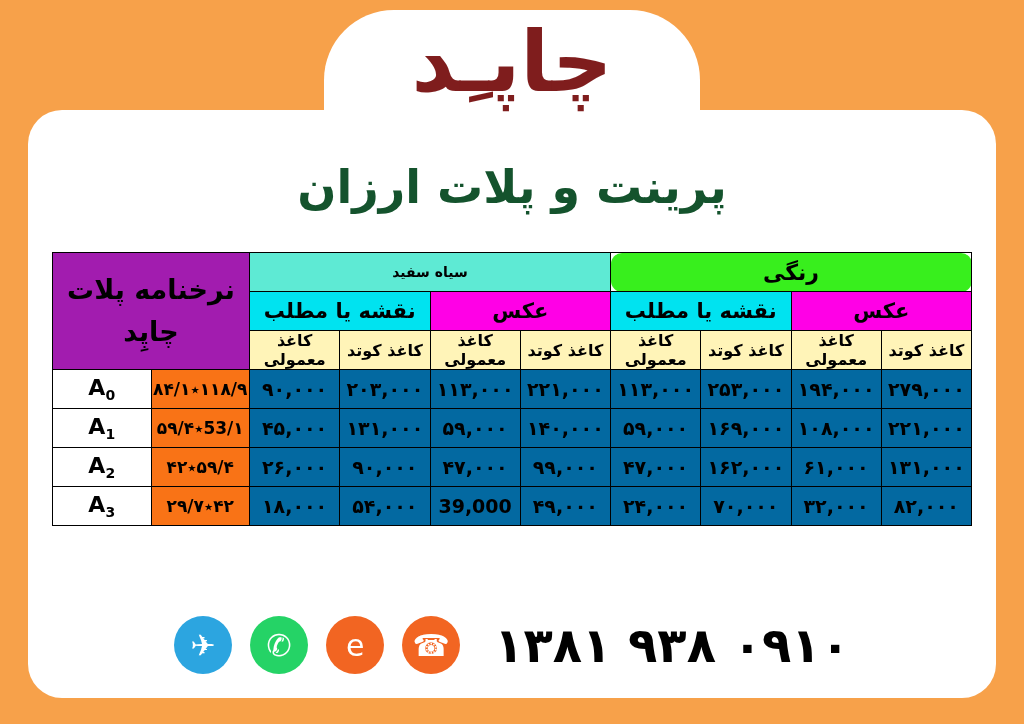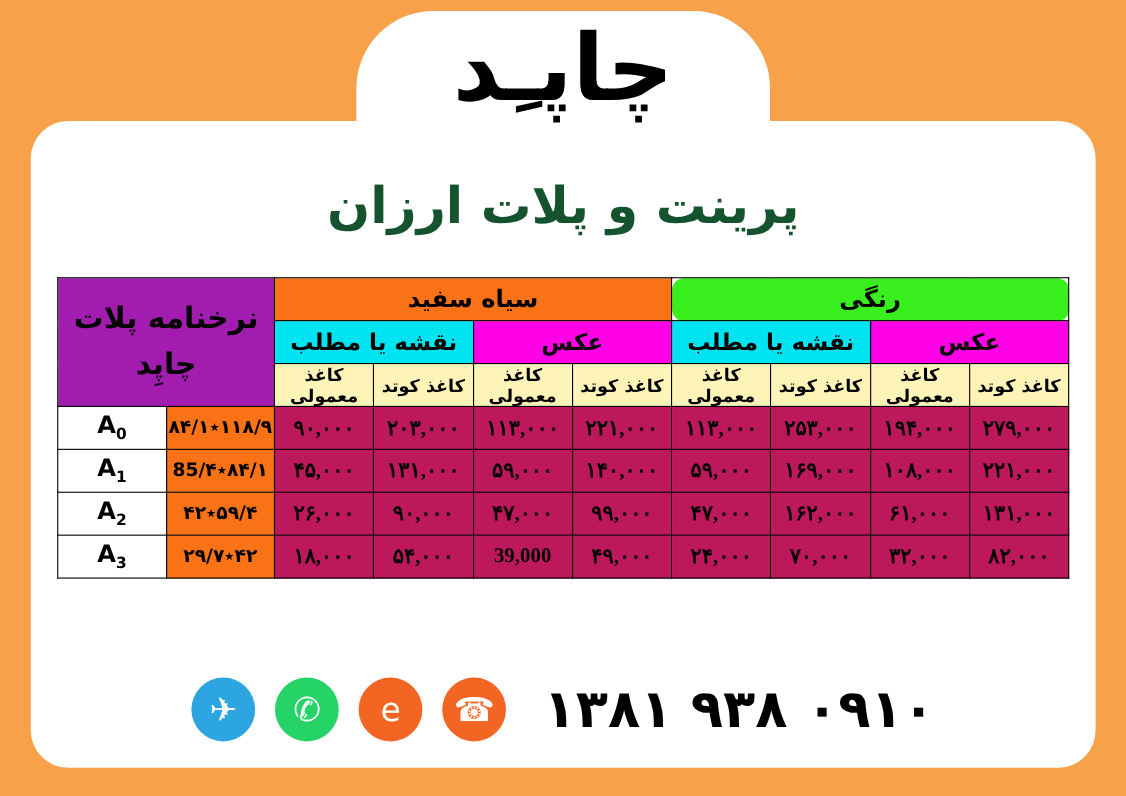--- a/index.html
+++ b/index.html
@@ -24,21 +24,21 @@
     left:324px;top:10px;
     width:376px;height:118px;
     background:#ffffff;
     border-radius:70px 70px 0 0;
   }
   .logo{
     position:absolute;
     left:324px;top:8px;
     width:376px;height:108px;
     display:flex;align-items:center;justify-content:center;
-    color:#000000;
+    color:#7f1d1d;
     font-size:84px;
     font-weight:bold;
     letter-spacing:-1px;
     line-height:1;
     z-index:5;
   }
   .subtitle{
     position:absolute;
     left:0;top:160px;width:100%;
     text-align:center;
@@ -68,28 +68,28 @@
     color:#000;
     padding:0;
   }
   .h-title{
     background:#a21caf;
     width:196px;
     font-size:27px;
     line-height:1.55;
   }
   .h-green{background:#38ef1d;font-size:22px;height:38px;border-radius:11px;}
-  .h-grey{background:#f97316;font-size:22px;height:38px;}
+  .h-grey{background:#5eead4;font-size:14px;height:38px;}
   .h-magenta{background:#ff00e6;font-size:21px;height:38px;}
   .h-cyan{background:#00e3f0;font-size:21px;height:38px;}
   .h-cream{background:#fff4b8;font-size:16px;height:36px;}
   .sz{background:#f97316;font-size:17px;height:38px;}
   .lbl{background:#ffffff;font-size:22px;width:58px;}
   .lbl sub{font-size:14px;}
-  .num{background:#be185d;font-size:19px;height:38px;font-family:Liberation Serif, serif;}
+  .num{background:#0369a1;font-size:19px;height:38px;}
 
   
   .footer{
     position:absolute;
     left:0;top:600px;
     width:100%;
     height:90px;
     display:flex;
     align-items:center;
     justify-content:center;
@@ -157,21 +157,21 @@
       </tr>
       <tr>
         <td class="num">۲۲۱,۰۰۰</td>
         <td class="num">۱۰۸,۰۰۰</td>
         <td class="num">۱۶۹,۰۰۰</td>
         <td class="num">۵۹,۰۰۰</td>
         <td class="num">۱۴۰,۰۰۰</td>
         <td class="num">۵۹,۰۰۰</td>
         <td class="num">۱۳۱,۰۰۰</td>
         <td class="num">۴۵,۰۰۰</td>
-        <td class="sz">۸۴/۱٭85/۴</td>
+        <td class="sz">53/۱٭۵۹/۴</td>
         <td class="lbl"><span>A</span><sub>1</sub></td>
       </tr>
       <tr>
         <td class="num">۱۳۱,۰۰۰</td>
         <td class="num">۶۱,۰۰۰</td>
         <td class="num">۱۶۲,۰۰۰</td>
         <td class="num">۴۷,۰۰۰</td>
         <td class="num">۹۹,۰۰۰</td>
         <td class="num">۴۷,۰۰۰</td>
         <td class="num">۹۰,۰۰۰</td>

